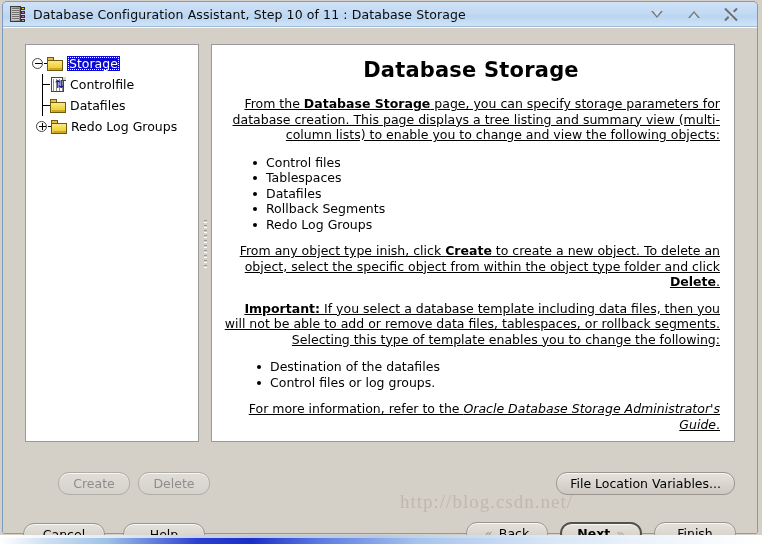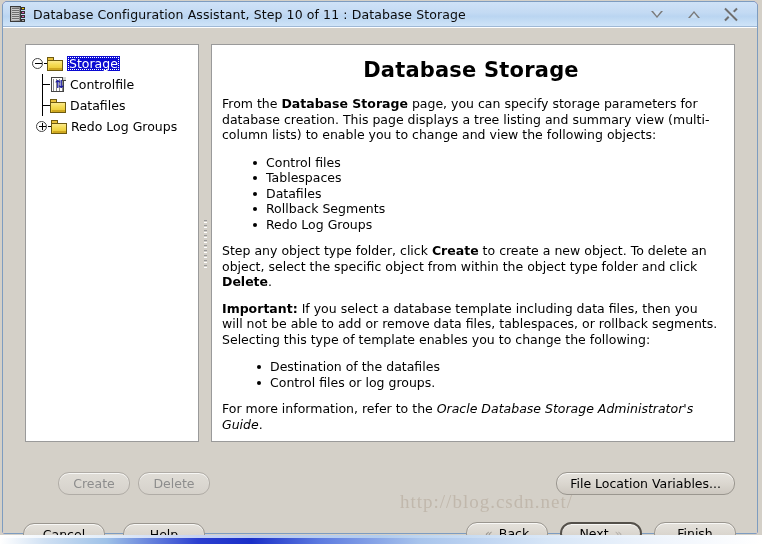--- a/index.html
+++ b/index.html
@@ -353,21 +353,22 @@
     margin: 3px 0 14px 0;
     font-size: 21px;
     font-weight: bold;
     text-align: center;
     letter-spacing: .2px;
   }
   .para {
     margin: 0 0 11px 0;
     font-size: 12.5px;
     line-height: 15.5px;
-    text-align: left;
+    text-align: right;
+    text-decoration: underline;
   }
   .para b { font-weight: bold; }
   .para i { font-style: italic; }
   ul.bullets {
     margin: 12px 0 11px 0;
     padding-left: 44px;
     list-style: none;
   }
   ul.bullets li {
     font-size: 12.5px;
@@ -404,20 +405,21 @@
   }
   .btn.disabled {
     color: #8d8d8d;
     background: linear-gradient(to bottom, #e0ddd7 0%, #d6d2cb 100%);
     border-color: #b0aca6;
   }
   .btn.default-btn {
     border: 2px solid #54504a;
     border-radius: 12px;
     padding: 0 11px;
+    font-weight: bold;
   }
   .btn .mn { text-decoration: underline; }
   .chev {
     font-size: 13px;
     color: #9b9791;
     line-height: 1;
   }
   .chev.on { color: #b4b0aa; }
 
   .row-create {
@@ -580,21 +582,21 @@
           <p class="para"><span>From the </span><b>Database Storage</b><span> page, you can specify storage parameters for database creation. This page displays a tree listing and summary view (multi-column lists) to enable you to change and view the following objects:</span></p>
 
           <ul class="bullets">
             <li>Control files</li>
             <li>Tablespaces</li>
             <li>Datafiles</li>
             <li>Rollback Segments</li>
             <li>Redo Log Groups</li>
           </ul>
 
-          <p class="para"><span>Step any object type folder, click </span><b>Create</b><span> to create a new object. To delete an object, select the specific object from within the object type folder and click </span><b>Delete</b><span>.</span></p>
+          <p class="para"><span>From any object type inish, click </span><b>Create</b><span> to create a new object. To delete an object, select the specific object from within the object type folder and click </span><b>Delete</b><span>.</span></p>
 
           <p class="para"><b>Important:</b><span> If you select a database template including data files, then you will not be able to add or remove data files, tablespaces, or rollback segments. Selecting this type of template enables you to change the following:</span></p>
 
           <ul class="bullets indent2">
             <li>Destination of the datafiles</li>
             <li>Control files or log groups.</li>
           </ul>
 
           <p class="para"><span>For more information, refer to the </span><i>Oracle Database Storage Administrator's Guide</i><span>.</span></p>
         </div>

